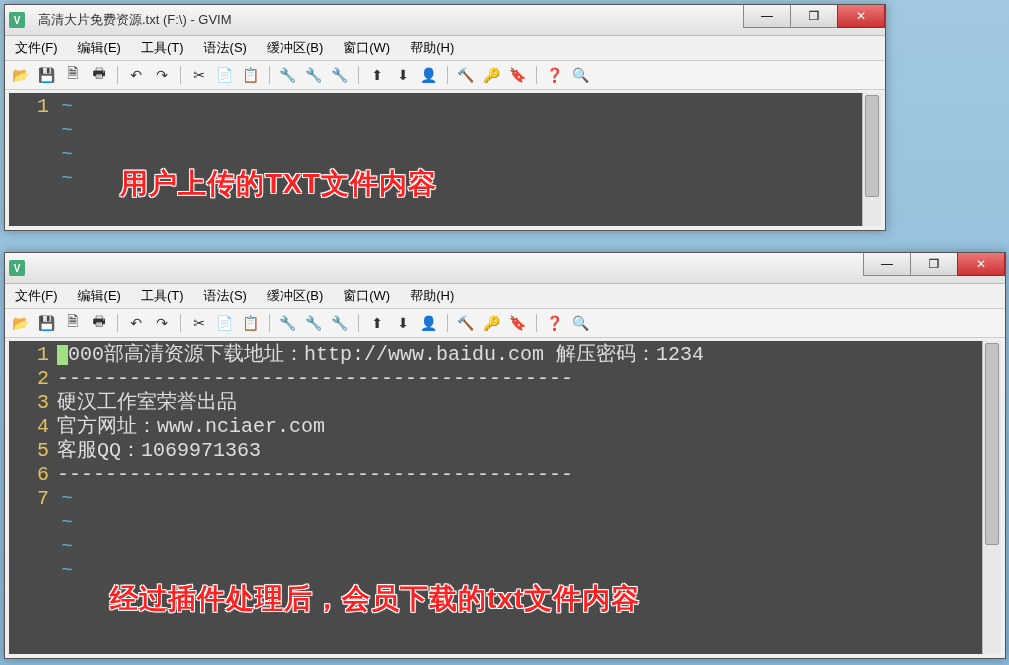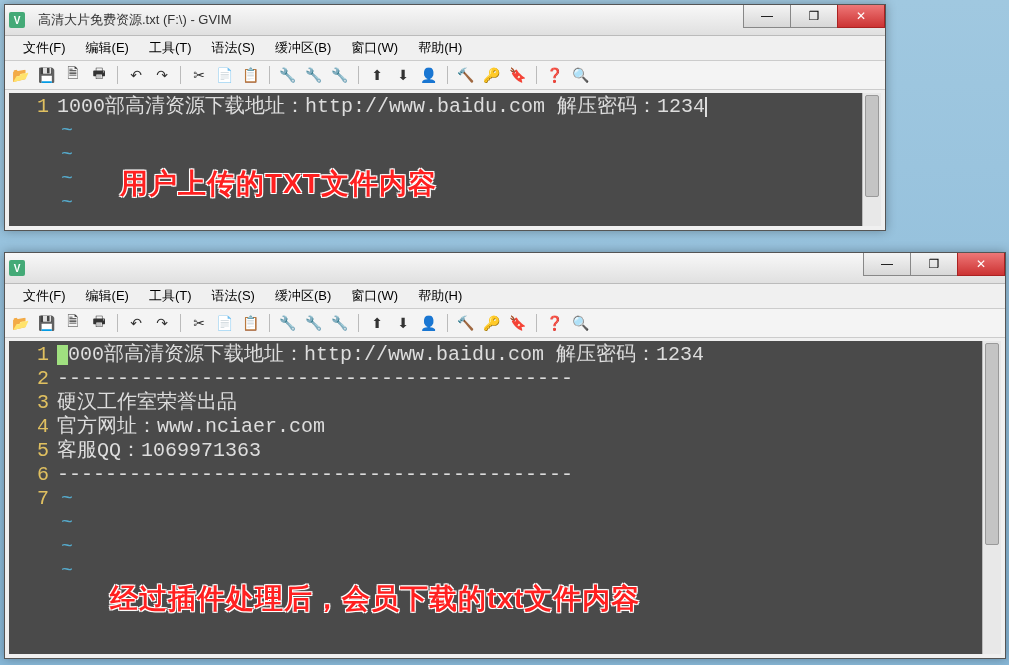--- a/index.html
+++ b/index.html
@@ -63,21 +63,21 @@
   }
   .win-btn.max { }
   .win-btn.min { }
 
   .menubar {
     height: 24px;
     background: #f0f0f0;
     border-bottom: 1px solid #ccc;
     display: flex;
     align-items: center;
-    padding: 0 8px;
+    padding: 0 0;
     font-size: 13px;
   }
   .menu-item {
     padding: 2px 10px;
     color: #000;
   }
 
   .toolbar {
     height: 28px;
     background: #f4f4f4;
@@ -210,21 +210,21 @@
     </div>
   <div class="editor">
     <div class="editor-inner">
       <div class="gutter" id="gutter1">
           <div>1</div>
           <div>&nbsp;</div>
           <div>&nbsp;</div>
           <div>&nbsp;</div>
           <div>&nbsp;</div>
         </div>
-      <div class="code" id="code1"><div>1000部高清资源下载地址：http://www.baidu.com 解压密码：1234<span class="ins-cursor"></span></div><div class="tilde">~</div><div class="tilde">~</div><div class="tilde">~</div><div class="tilde">~</div></div>
+      <div class="code" id="code1"><div class="tilde">~</div><div class="tilde">~</div><div class="tilde">~</div><div class="tilde">~</div></div>
     </div>
     <div class="vscroll">
       <div class="vscroll-thumb" style="top:2px;height:100px;"></div>
     </div>
   </div>
 </div>
 
 <div class="annotation ann1">用户上传的TXT文件内容</div>
 
 <div class="window window2">

